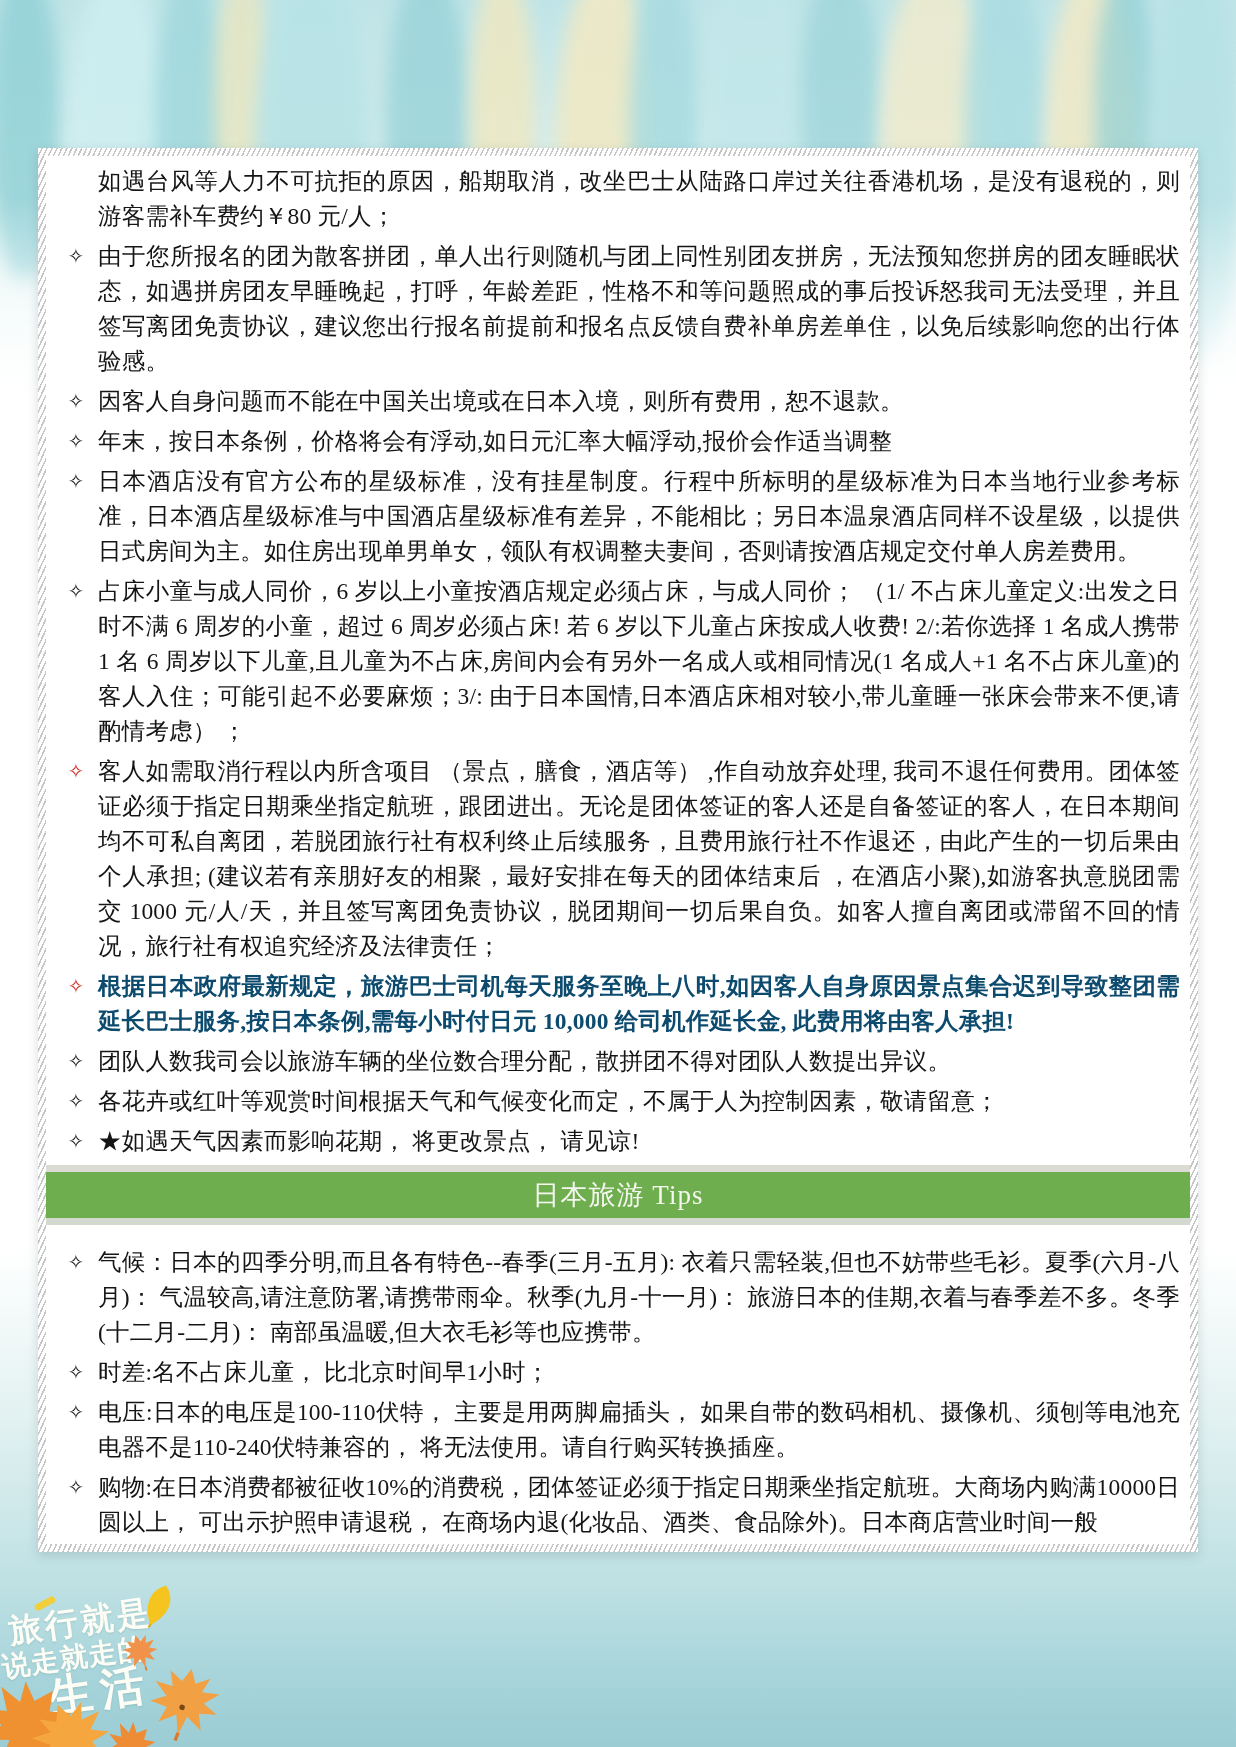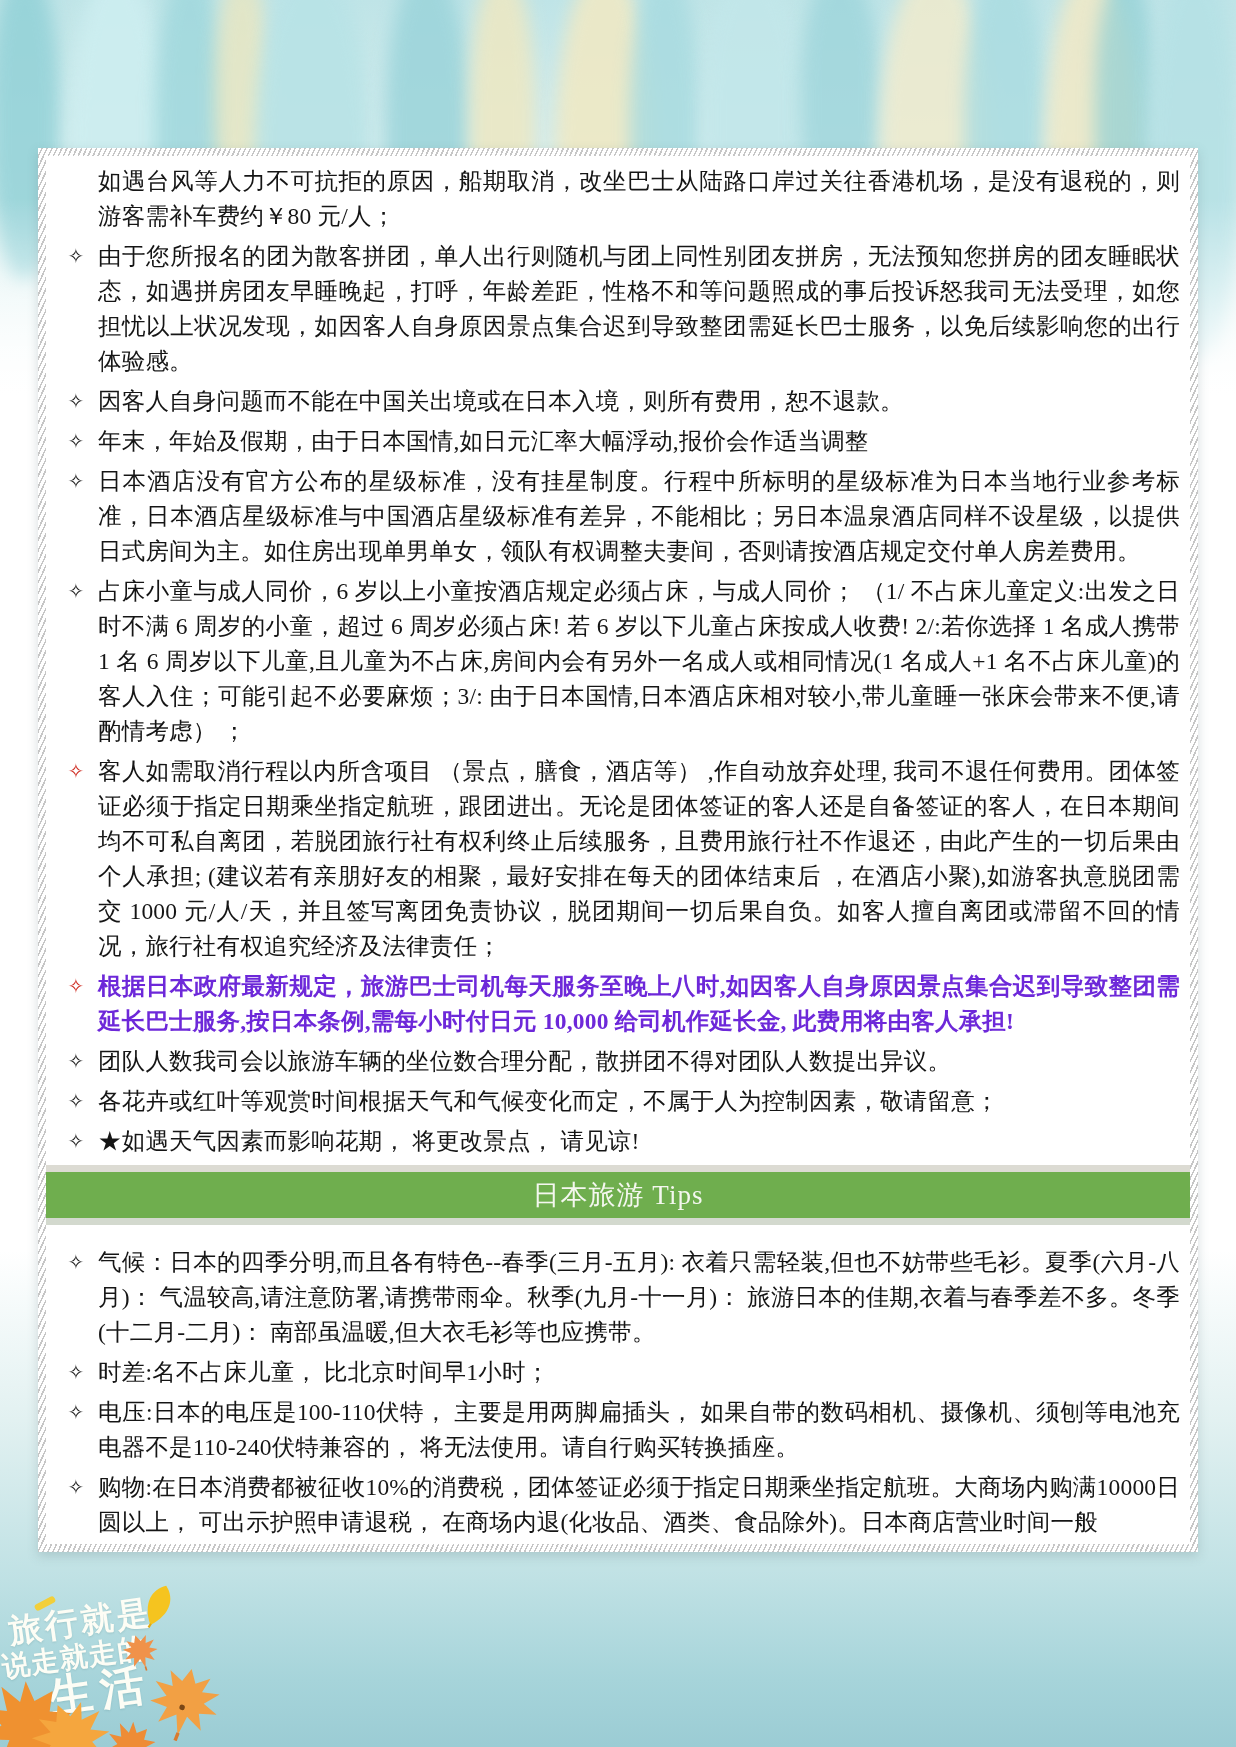--- a/index.html
+++ b/index.html
@@ -43,21 +43,21 @@
     width:44px;min-width:44px;text-align:center;
     font-size:20px;line-height:35px;color:#1c1c1c;
   }
   .btext{
     flex:1;font-size:23.5px;line-height:35px;color:#151515;
     text-align:justify;letter-spacing:.2px;
   }
   .v-none .marker{visibility:hidden;}
   .v-red-marker .marker{color:#cf2d23;}
   .v-red-bold .marker{color:#cf2d23;}
-  .v-red-bold .btext{color:#6d28d9;font-weight:bold;}
+  .v-red-bold .btext{color:#0c4a6e;font-weight:bold;}
   .v-bold .btext{font-weight:normal;}
 
   .banner{
     margin:6px -10px 20px -8px;
     height:46px;line-height:46px;
     background:#6fae4e;
     border-top:7px solid #dcdbd3;
     border-bottom:7px solid #d3d9ce;
     text-align:center;color:#f4f7ef;font-size:27px;letter-spacing:1px;
   }
@@ -105,31 +105,31 @@
 
     <ul class="blist">
 
         <li class="bullet-row v-none">
           <span class="marker">✧</span>
           <span class="btext">如遇台风等人力不可抗拒的原因，船期取消，改坐巴士从陆路口岸过关往香港机场，是没有退税的，则游客需补车费约￥80 元/人；</span>
         </li>
 
         <li class="bullet-row v-normal">
           <span class="marker">✧</span>
-          <span class="btext">由于您所报名的团为散客拼团，单人出行则随机与团上同性别团友拼房，无法预知您拼房的团友睡眠状态，如遇拼房团友早睡晚起，打呼，年龄差距，性格不和等问题照成的事后投诉怒我司无法受理，如您担忧以上状况发现，如因客人自身原因景点集合迟到导致整团需延长巴士服务，以免后续影响您的出行体验感。</span>
+          <span class="btext">由于您所报名的团为散客拼团，单人出行则随机与团上同性别团友拼房，无法预知您拼房的团友睡眠状态，如遇拼房团友早睡晚起，打呼，年龄差距，性格不和等问题照成的事后投诉怒我司无法受理，并且签写离团免责协议，建议您出行报名前提前和报名点反馈自费补单房差单住，以免后续影响您的出行体验感。</span>
         </li>
 
         <li class="bullet-row v-normal">
           <span class="marker">✧</span>
           <span class="btext">因客人自身问题而不能在中国关出境或在日本入境，则所有费用，恕不退款。</span>
         </li>
 
         <li class="bullet-row v-normal">
           <span class="marker">✧</span>
-          <span class="btext">年末，年始及假期，由于日本国情,如日元汇率大幅浮动,报价会作适当调整</span>
+          <span class="btext">年末，按日本条例，价格将会有浮动,如日元汇率大幅浮动,报价会作适当调整</span>
         </li>
 
         <li class="bullet-row v-normal">
           <span class="marker">✧</span>
           <span class="btext">日本酒店没有官方公布的星级标准，没有挂星制度。行程中所标明的星级标准为日本当地行业参考标准，日本酒店星级标准与中国酒店星级标准有差异，不能相比；另日本温泉酒店同样不设星级，以提供日式房间为主。如住房出现单男单女，领队有权调整夫妻间，否则请按酒店规定交付单人房差费用。</span>
         </li>
 
         <li class="bullet-row v-normal">
           <span class="marker">✧</span>
           <span class="btext">占床小童与成人同价，6 岁以上小童按酒店规定必须占床，与成人同价； （1/ 不占床儿童定义:出发之日时不满 6 周岁的小童，超过 6 周岁必须占床! 若 6 岁以下儿童占床按成人收费! 2/:若你选择 1 名成人携带 1 名 6 周岁以下儿童,且儿童为不占床,房间内会有另外一名成人或相同情况(1 名成人+1 名不占床儿童)的客人入住；可能引起不必要麻烦；3/: 由于日本国情,日本酒店床相对较小,带儿童睡一张床会带来不便,请酌情考虑） ；</span>

